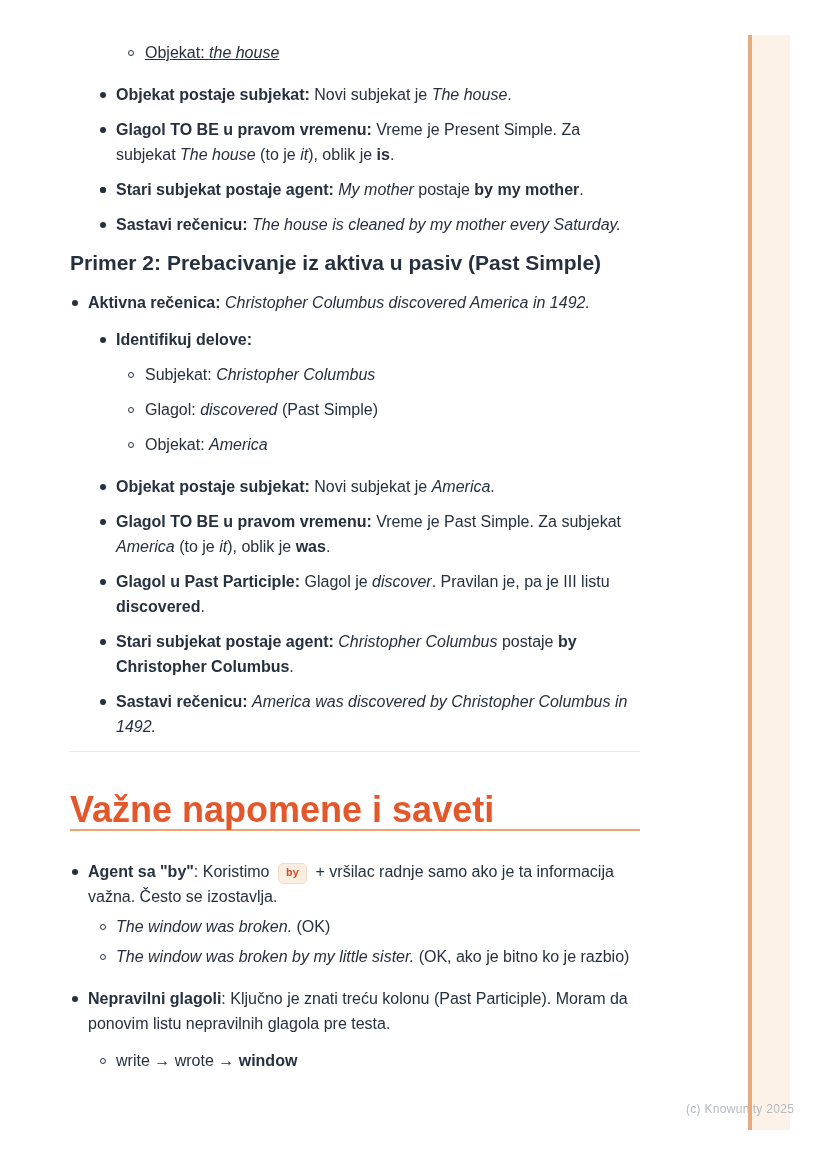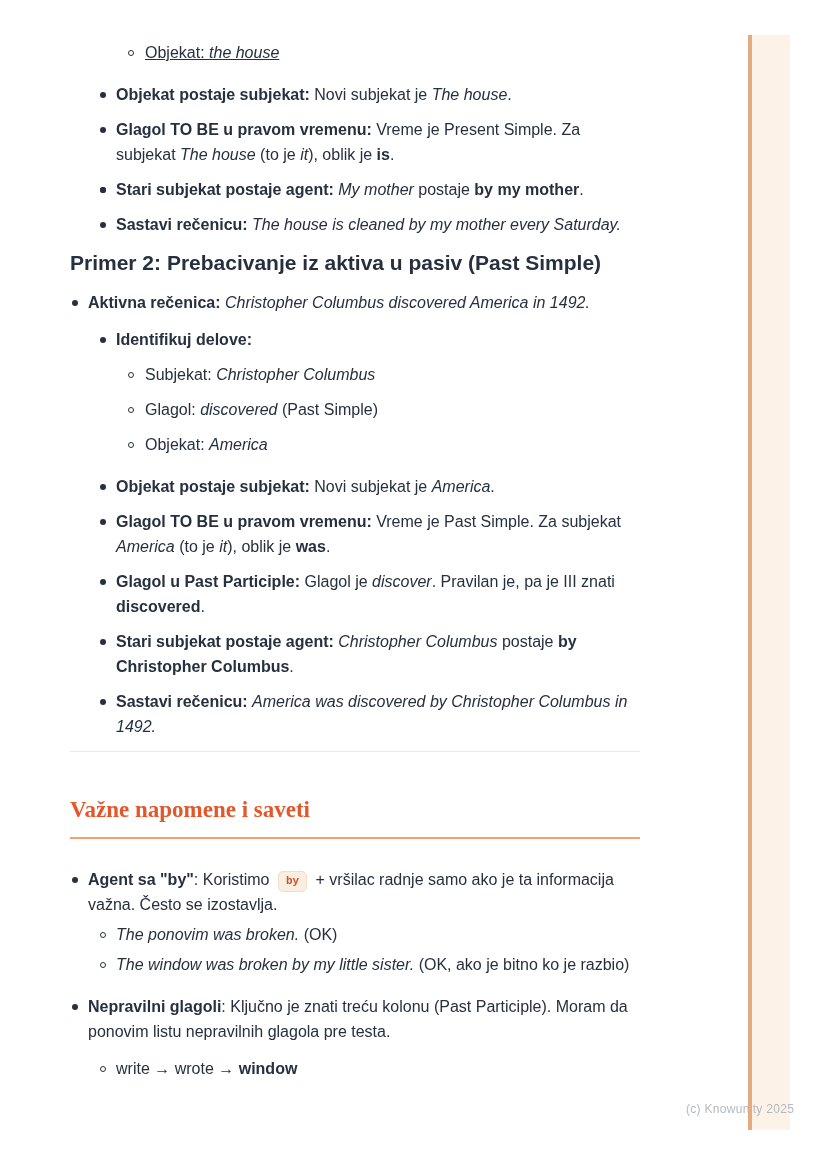--- a/index.html
+++ b/index.html
@@ -107,27 +107,26 @@
     margin: 13px 0 15px;
     color: var(--text, #26303f);
   }
   hr.divider {
     border: none;
     border-top: 1px solid var(--divider, #e8e9eb);
     margin: 12px 0 0;
   }
   h2.section-heading {
     color: var(--accent, #e4572b);
-    font-size: 23px;
+    font-size: 36px;
     line-height: 33px;
     font-weight: bold;
     margin: 41px 0 28px;
-    padding-bottom: 11px;
+    padding-bottom: 3px;
     border-bottom: 2px solid var(--accent-light, #f0a271);
-    font-family: Liberation Serif, serif;
   }
 </style>
 </head>
 <body style="--accent: #e4572b; --accent-light: #f0a271; --text: #26303f; --divider: #e8e9eb; --sidebar-fill: #fdf2e8; --sidebar-stripe: #e5ab80; --badge-bg: #faeee1; --badge-border: #f1ddc7; --badge-text: #cf4e2d; --watermark: #b4bac1;">
 
 <div class="page">
   <div class="edge-fill"></div>
   <div class="edge-stripe"></div>
   <div class="watermark">(c) Knowunity 2025</div>
   <main class="content" id="content-root">
@@ -141,27 +140,27 @@
       </div>
       <h4 class="subheading">Primer 2: Prebacivanje iz aktiva u pasiv (Past Simple)</h4>
       <div class="doc-list">
         <div class="list-item ind-1"><span class="marker marker-disc"></span><span class="item-text"><span class="seg-b">Aktivna rečenica: </span><span class="seg-i">Christopher Columbus discovered America in 1492.</span></span></div>
         <div class="list-item ind-2 sp-xs"><span class="marker marker-disc"></span><span class="item-text"><span class="seg-b">Identifikuj delove:</span></span></div>
         <div class="list-item ind-3"><span class="marker marker-circle"></span><span class="item-text"><span>Subjekat: </span><span class="seg-i">Christopher Columbus</span></span></div>
         <div class="list-item ind-3"><span class="marker marker-circle"></span><span class="item-text"><span>Glagol: </span><span class="seg-i">discovered</span><span> (Past Simple)</span></span></div>
         <div class="list-item ind-3"><span class="marker marker-circle"></span><span class="item-text"><span>Objekat: </span><span class="seg-i">America</span></span></div>
         <div class="list-item ind-2 sp-lg"><span class="marker marker-disc"></span><span class="item-text"><span class="seg-b">Objekat postaje subjekat: </span><span>Novi subjekat je </span><span class="seg-i">America</span><span>.</span></span></div>
         <div class="list-item ind-2"><span class="marker marker-disc"></span><span class="item-text"><span class="seg-b">Glagol TO BE u pravom vremenu: </span><span>Vreme je Past Simple. Za subjekat </span><span class="seg-i">America</span><span> (to je </span><span class="seg-i">it</span><span>), oblik je </span><span class="seg-b">was</span><span>.</span></span></div>
-        <div class="list-item ind-2"><span class="marker marker-disc"></span><span class="item-text"><span class="seg-b">Glagol u Past Participle: </span><span>Glagol je </span><span class="seg-i">discover</span><span>. Pravilan je, pa je III znati </span><span class="seg-b">discovered</span><span>.</span></span></div>
+        <div class="list-item ind-2"><span class="marker marker-disc"></span><span class="item-text"><span class="seg-b">Glagol u Past Participle: </span><span>Glagol je </span><span class="seg-i">discover</span><span>. Pravilan je, pa je III listu </span><span class="seg-b">discovered</span><span>.</span></span></div>
         <div class="list-item ind-2"><span class="marker marker-disc"></span><span class="item-text"><span class="seg-b">Stari subjekat postaje agent: </span><span class="seg-i">Christopher Columbus</span><span> postaje </span><span class="seg-b">by Christopher Columbus</span><span>.</span></span></div>
         <div class="list-item ind-2"><span class="marker marker-disc"></span><span class="item-text"><span class="seg-b">Sastavi rečenicu: </span><span class="seg-i">America was discovered by Christopher Columbus in 1492.</span></span></div>
       </div>
       <hr class="divider">
       <h2 class="section-heading">Važne napomene i saveti</h2>
       <div class="doc-list">
         <div class="list-item ind-1"><span class="marker marker-disc"></span><span class="item-text"><span class="seg-b">Agent sa "by"</span><span>: Koristimo </span><span class="badge">by</span><span> + vršilac radnje samo ako je ta informacija važna. Često se izostavlja.</span></span></div>
-        <div class="list-item ind-2 sp-sm"><span class="marker marker-circle"></span><span class="item-text"><span class="seg-i">The ponovim was broken.</span><span> (OK)</span></span></div>
+        <div class="list-item ind-2 sp-sm"><span class="marker marker-circle"></span><span class="item-text"><span class="seg-i">The window was broken.</span><span> (OK)</span></span></div>
         <div class="list-item ind-2 sp-sm"><span class="marker marker-circle"></span><span class="item-text"><span class="seg-i">The window was broken by my little sister.</span><span> (OK, ako je bitno ko je razbio)</span></span></div>
         <div class="list-item ind-1 sp-lg"><span class="marker marker-disc"></span><span class="item-text"><span class="seg-b">Nepravilni glagoli</span><span>: Ključno je znati treću kolonu (Past Participle). Moram da ponovim listu nepravilnih glagola pre testa.</span></span></div>
         <div class="list-item ind-2 sp-xs"><span class="marker marker-circle"></span><span class="item-text"><span>write → wrote → </span><span class="seg-b">window</span></span></div>
       </div>
     </main>
 </div>
 
 </body></html>

